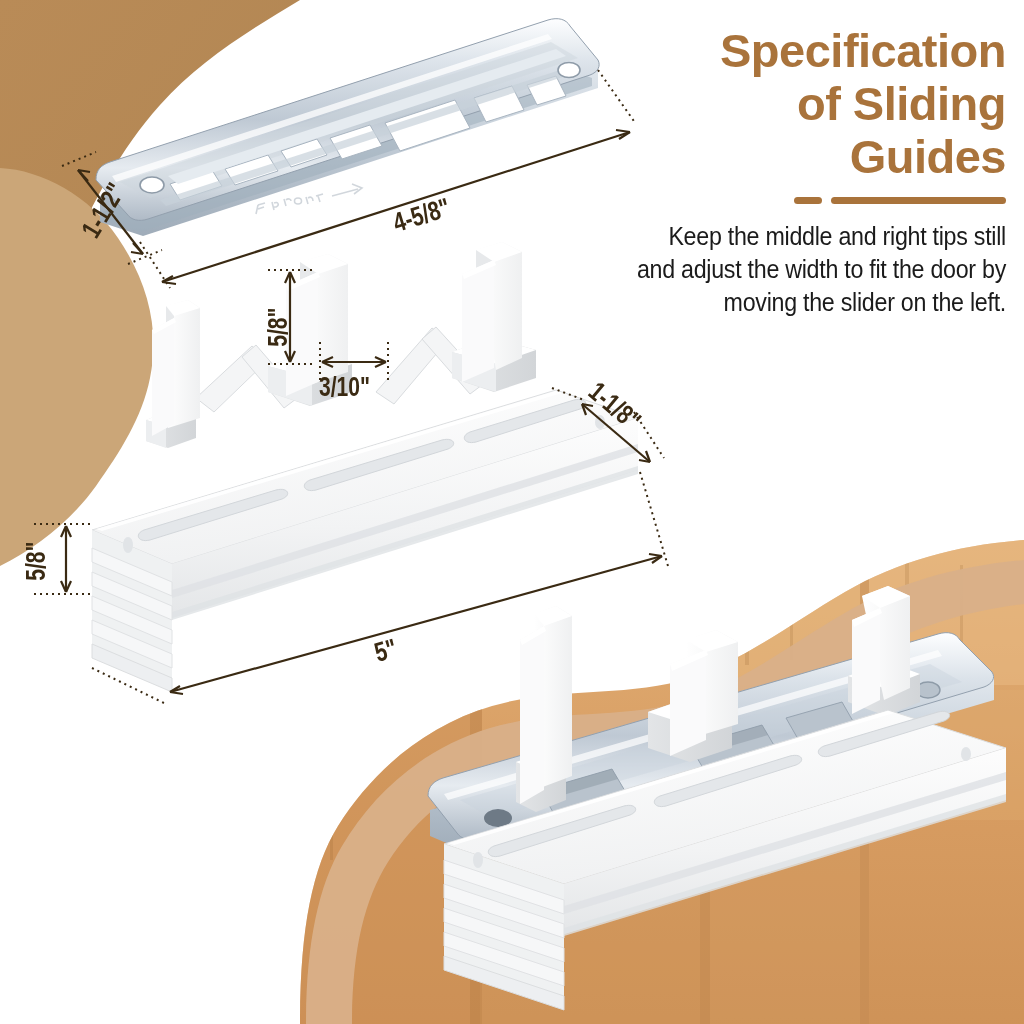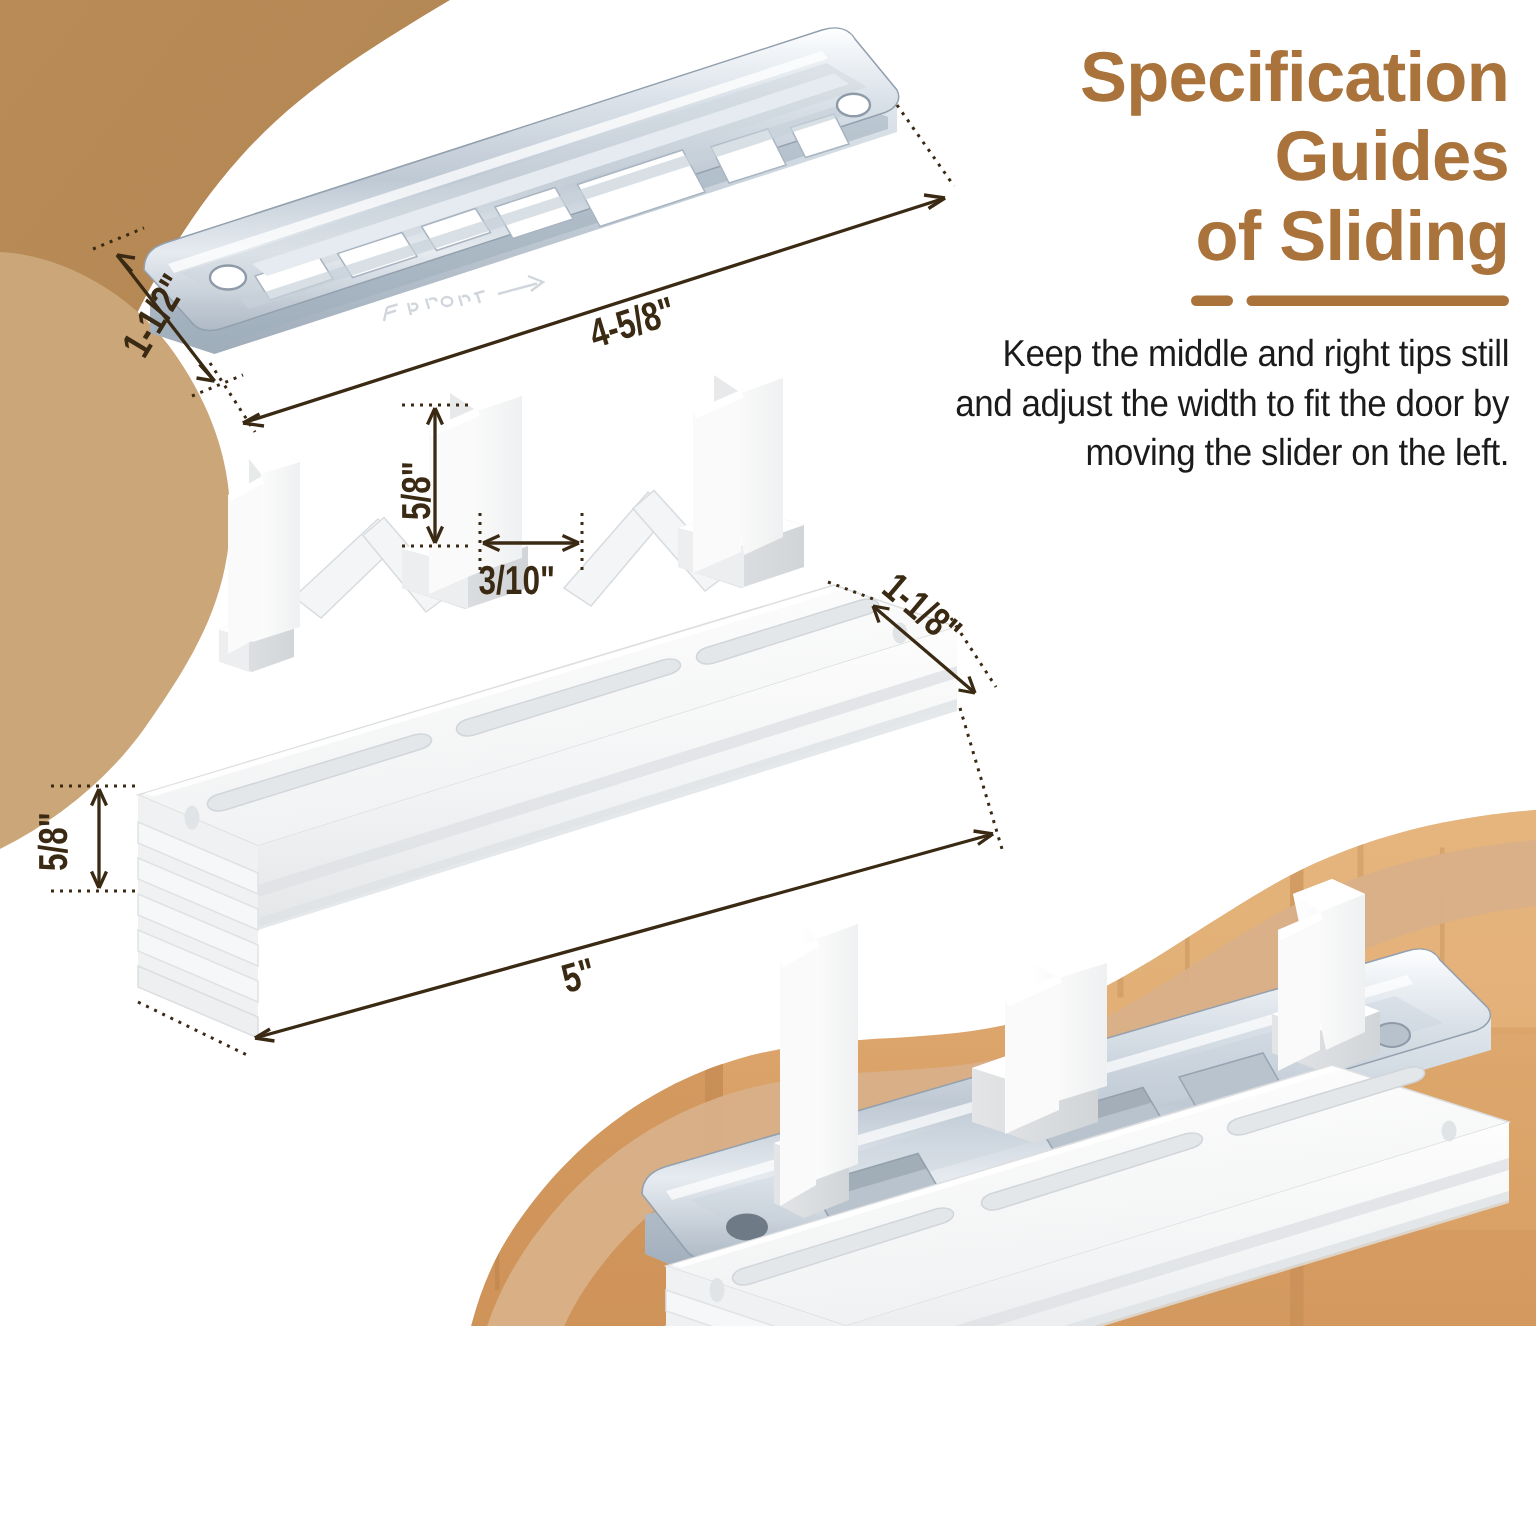--- a/index.html
+++ b/index.html
@@ -1,18 +1,18 @@
 <!DOCTYPE html>
 <html><head>
 <meta charset="utf-8">
 <style>
   html,body{margin:0;padding:0;background:#fff;}
   body{width:1024px;height:1024px;overflow:hidden;
        font-family:"Liberation Sans",sans-serif;}
-  #stage{position:relative;width:1024px;height:884px;background:#ffffff;overflow:hidden;}
+  #stage{position:relative;width:1024px;height:1024px;background:#ffffff;overflow:hidden;}
 
   
   #headline{position:absolute;right:18px;top:24px;width:398px;text-align:right;}
   .title-line{font-family:"Liberation Sans",sans-serif;font-weight:bold;
               font-size:47px;line-height:53px;letter-spacing:-0.5px;
               color:#A9733B;white-space:nowrap;}
   #divider{display:flex;justify-content:flex-end;align-items:center;gap:9px;margin-top:14px;margin-bottom:16px;}
   #divider .dash{height:7px;border-radius:4px;background:#A9733B;}
   #divider .dash.short{width:28px;}
   #divider .dash.long{width:175px;}
@@ -88,22 +88,22 @@
     <path d="M1024,560 C958,566 898,582 843,614
           C788,646 742,682 688,700 C626,720 558,708 490,728
           C424,748 374,792 342,846 C318,886 306,946 306,1024
           L352,1024 C352,952 364,900 388,862 C420,812 468,776 528,760
           C594,742 658,752 716,734 C770,718 814,684 866,654
           C916,626 970,610 1024,604 Z" fill="#D9B089" opacity=".95"></path>
   </svg>
 
   <div id="headline">
     <div class="title-line">Specification</div>
+    <div class="title-line">of Sliding</div>
     <div class="title-line">Guides</div>
-    <div class="title-line">of Sliding</div>
     <div id="divider">
       <span class="dash short"></span>
       <span class="dash long"></span>
     </div>
     <div id="body-copy">Keep the middle and right tips still and adjust the width to fit the door by moving the slider on the left.</div>
   </div>
 
   <svg class="layer">
     <defs>
       <linearGradient id="steelFace" x1="0" y1="0" x2="0" y2="1">

